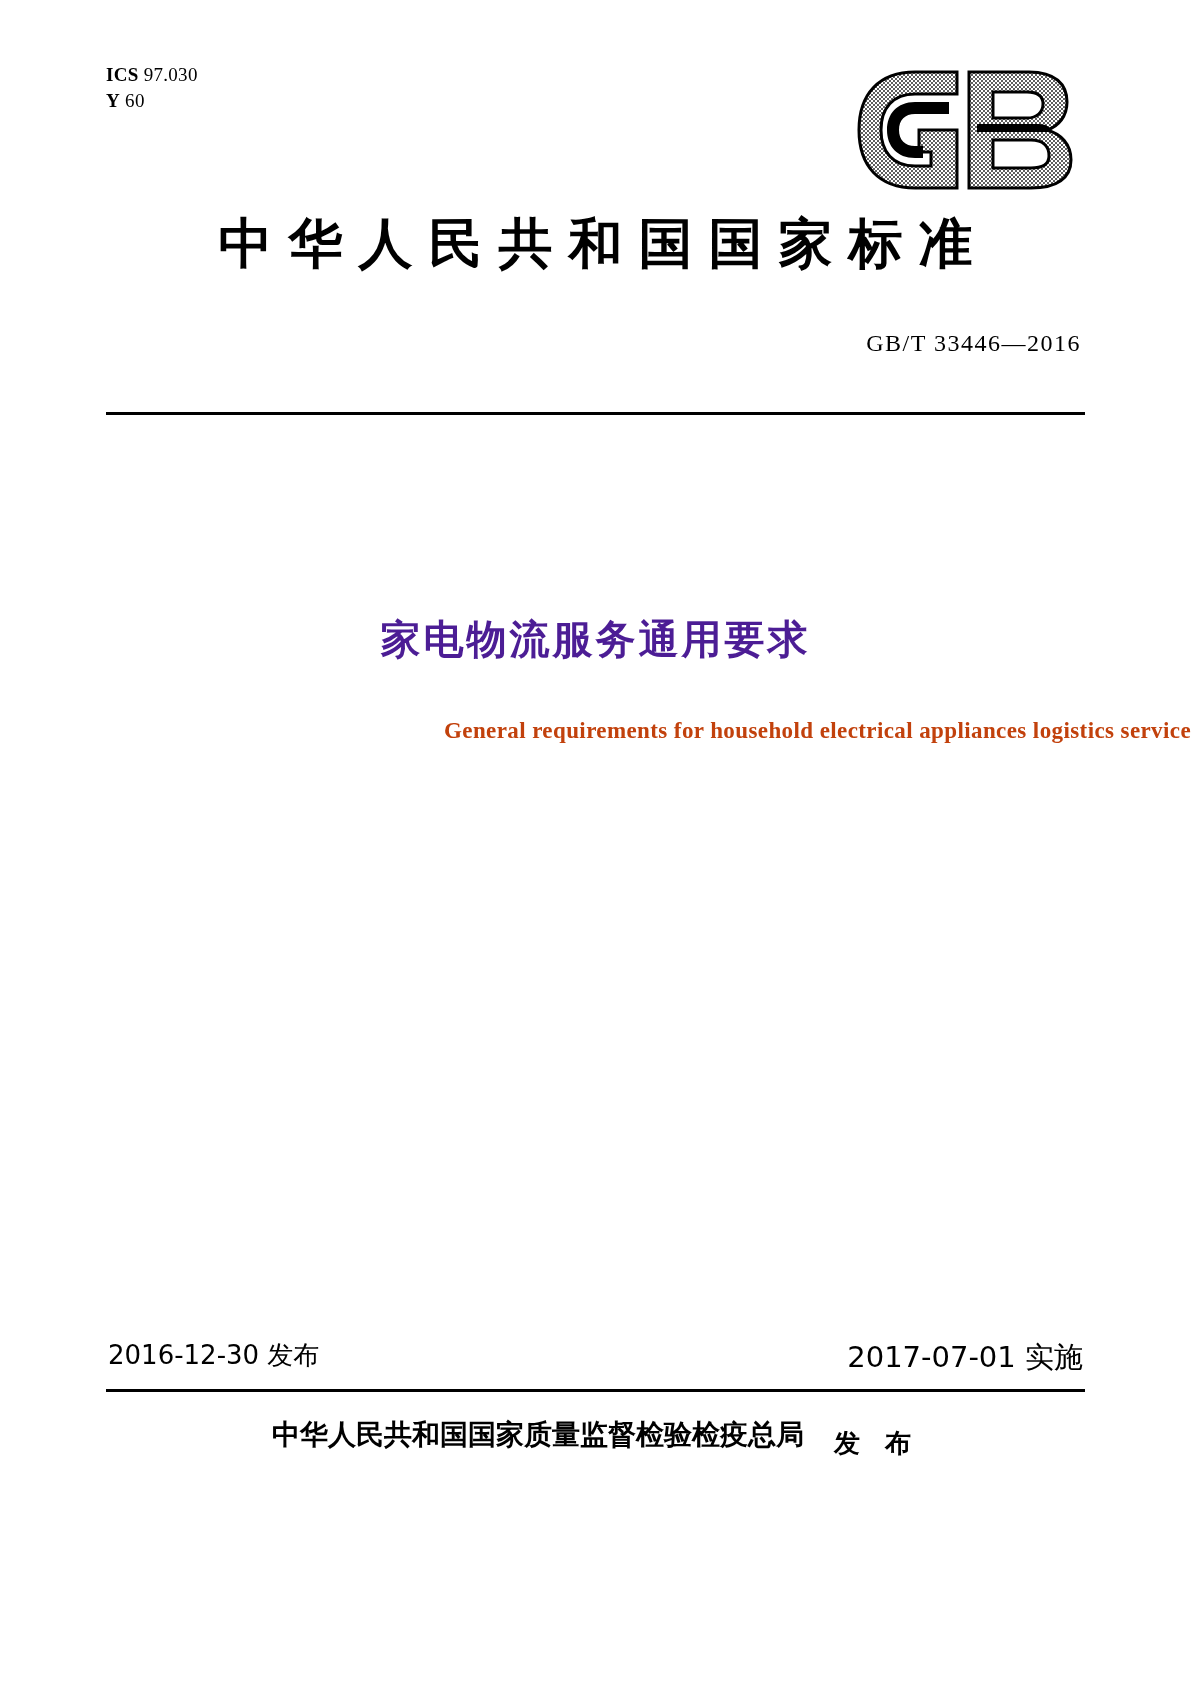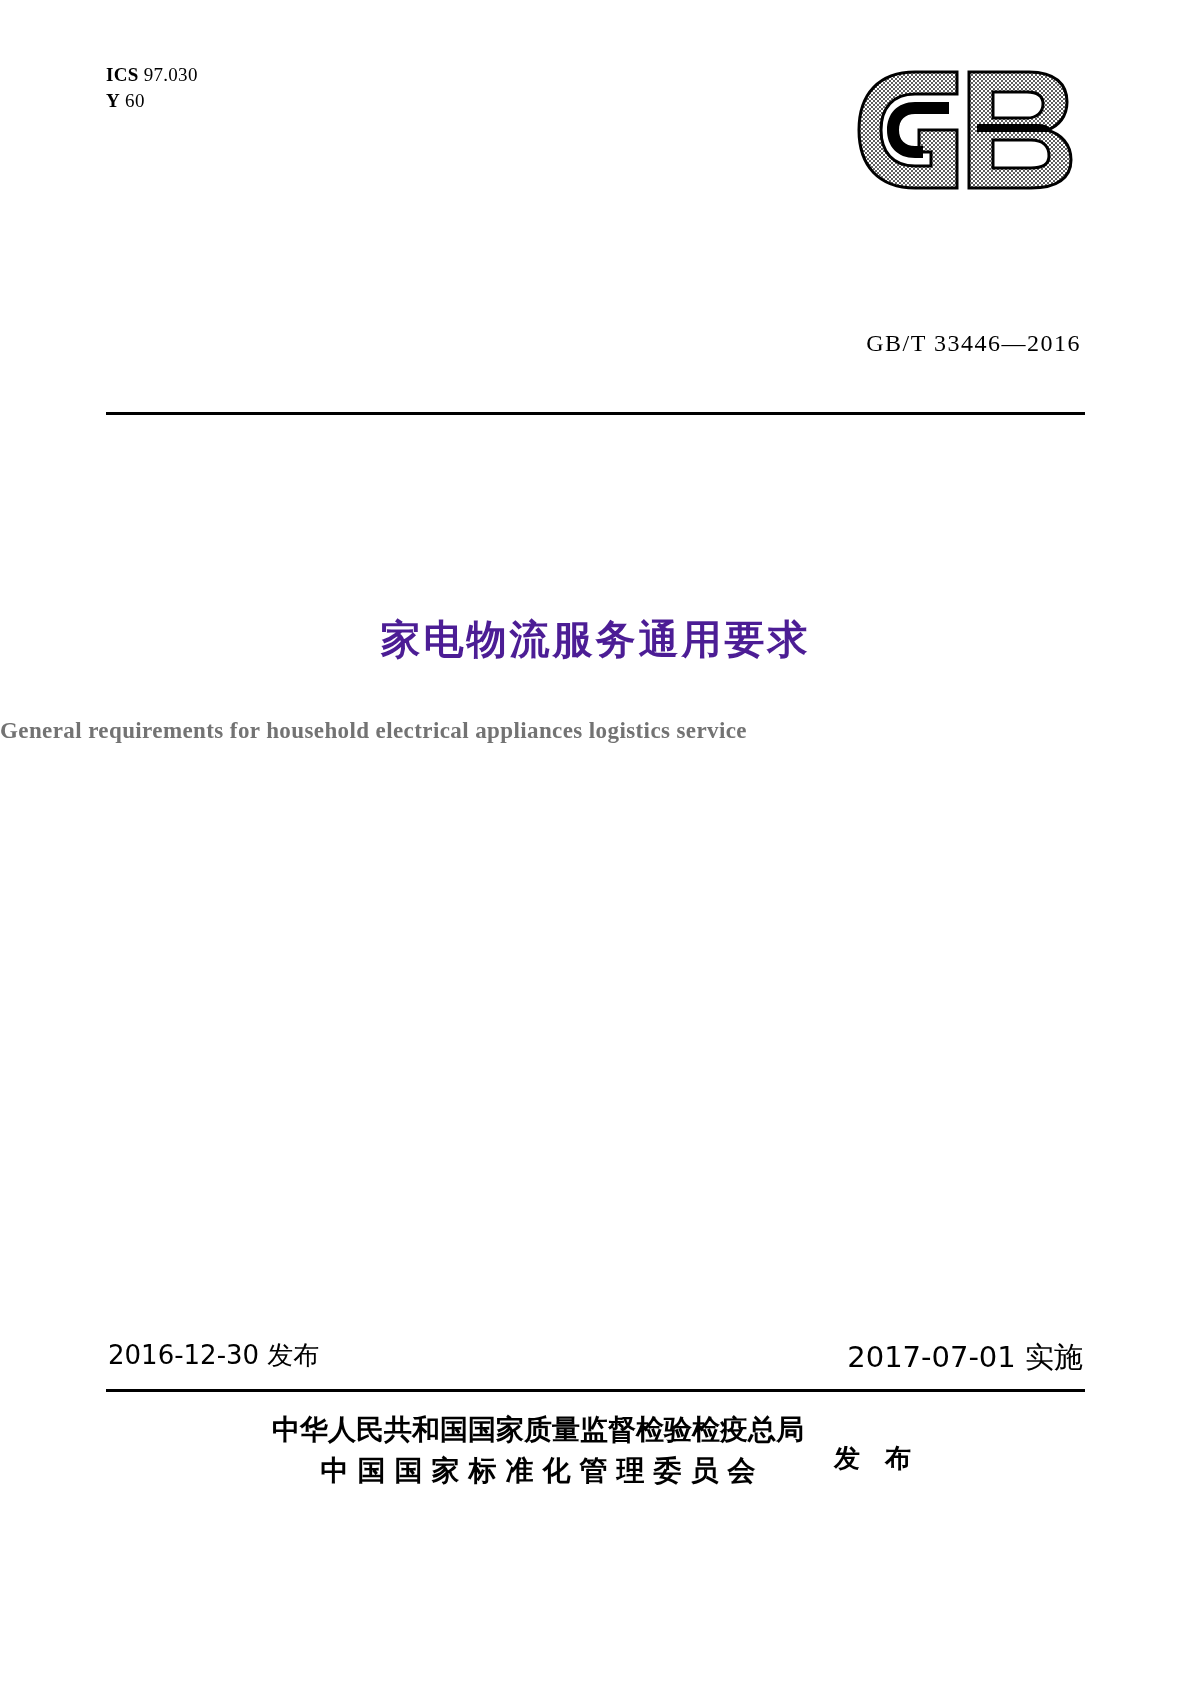--- a/index.html
+++ b/index.html
@@ -95,26 +95,26 @@
     font-weight: bold;
     font-size: 40px;
     letter-spacing: 3px;
     color: #4c1d95;
   }
   .doc-title-en {
     position: absolute;
     left: 0;
     right: 0;
     top: 718px;
-    text-align: left;
+    text-align: right;
     font-family: "Liberation Serif", serif;
     font-weight: bold;
     font-size: 23px;
     letter-spacing: 0.4px;
-    color: #737373;
+    color: #c2410c;
   }
 
   
   .date-issue {
     position: absolute;
     left: 108px;
     top: 1338px;
     font-family: "DejaVu Sans", sans-serif;
     font-size: 26px;
     color: #000;
@@ -184,35 +184,35 @@
 
       <path d="M62 34 C44 34 34 46 34 62 C34 78 44 90 62 90 L70 90 L70 78 L62 78 C52 78 46 72 46 62 C46 52 52 46 62 46 L96 46 L96 34 Z" fill="#000"></path>
 
       <path d="M116 4 L176 4 C202 4 214 16 214 34 C214 48 206 58 194 62 C208 66 218 76 218 92 C218 110 204 120 178 120 L116 120 Z" fill="url(#dots)" stroke="#000" stroke-width="3"></path>
       <path d="M140 24 L174 24 C184 24 190 28 190 36 C190 44 184 50 174 50 L140 50 Z" fill="#ffffff" stroke="#000" stroke-width="3"></path>
       <path d="M140 72 L178 72 C190 72 196 78 196 88 C196 96 190 100 178 100 L140 100 Z" fill="#ffffff" stroke="#000" stroke-width="3"></path>
       <path d="M124 56 L186 56 C194 56 198 60 198 64 L124 64 Z" fill="#000"></path>
     </svg>
   </div>
 
+  <div class="gb-title">中华人民共和国国家标准</div>
 
   <div class="std-number">GB/T 33446—2016</div>
 
   <div class="rule-top"></div>
 
   <div class="doc-title-cn">家电物流服务通用要求</div>
 
   <div class="doc-title-en">General requirements for household electrical appliances logistics service</div>
 
   <div class="date-issue">2016-12-30 发布</div>
   <div class="date-impl">2017-07-01 实施</div>
 
   <div class="rule-bottom"></div>
 
   <div class="publisher">
     <div class="publisher-names">
       <div class="line1">中华人民共和国国家质量监督检验检疫总局</div>
-      <div class="line2">中国国家标准化管理委员会</div>
     </div>
     <div class="publisher-verb">发 布</div>
   </div>
 
 </div>
 
 </body></html>

